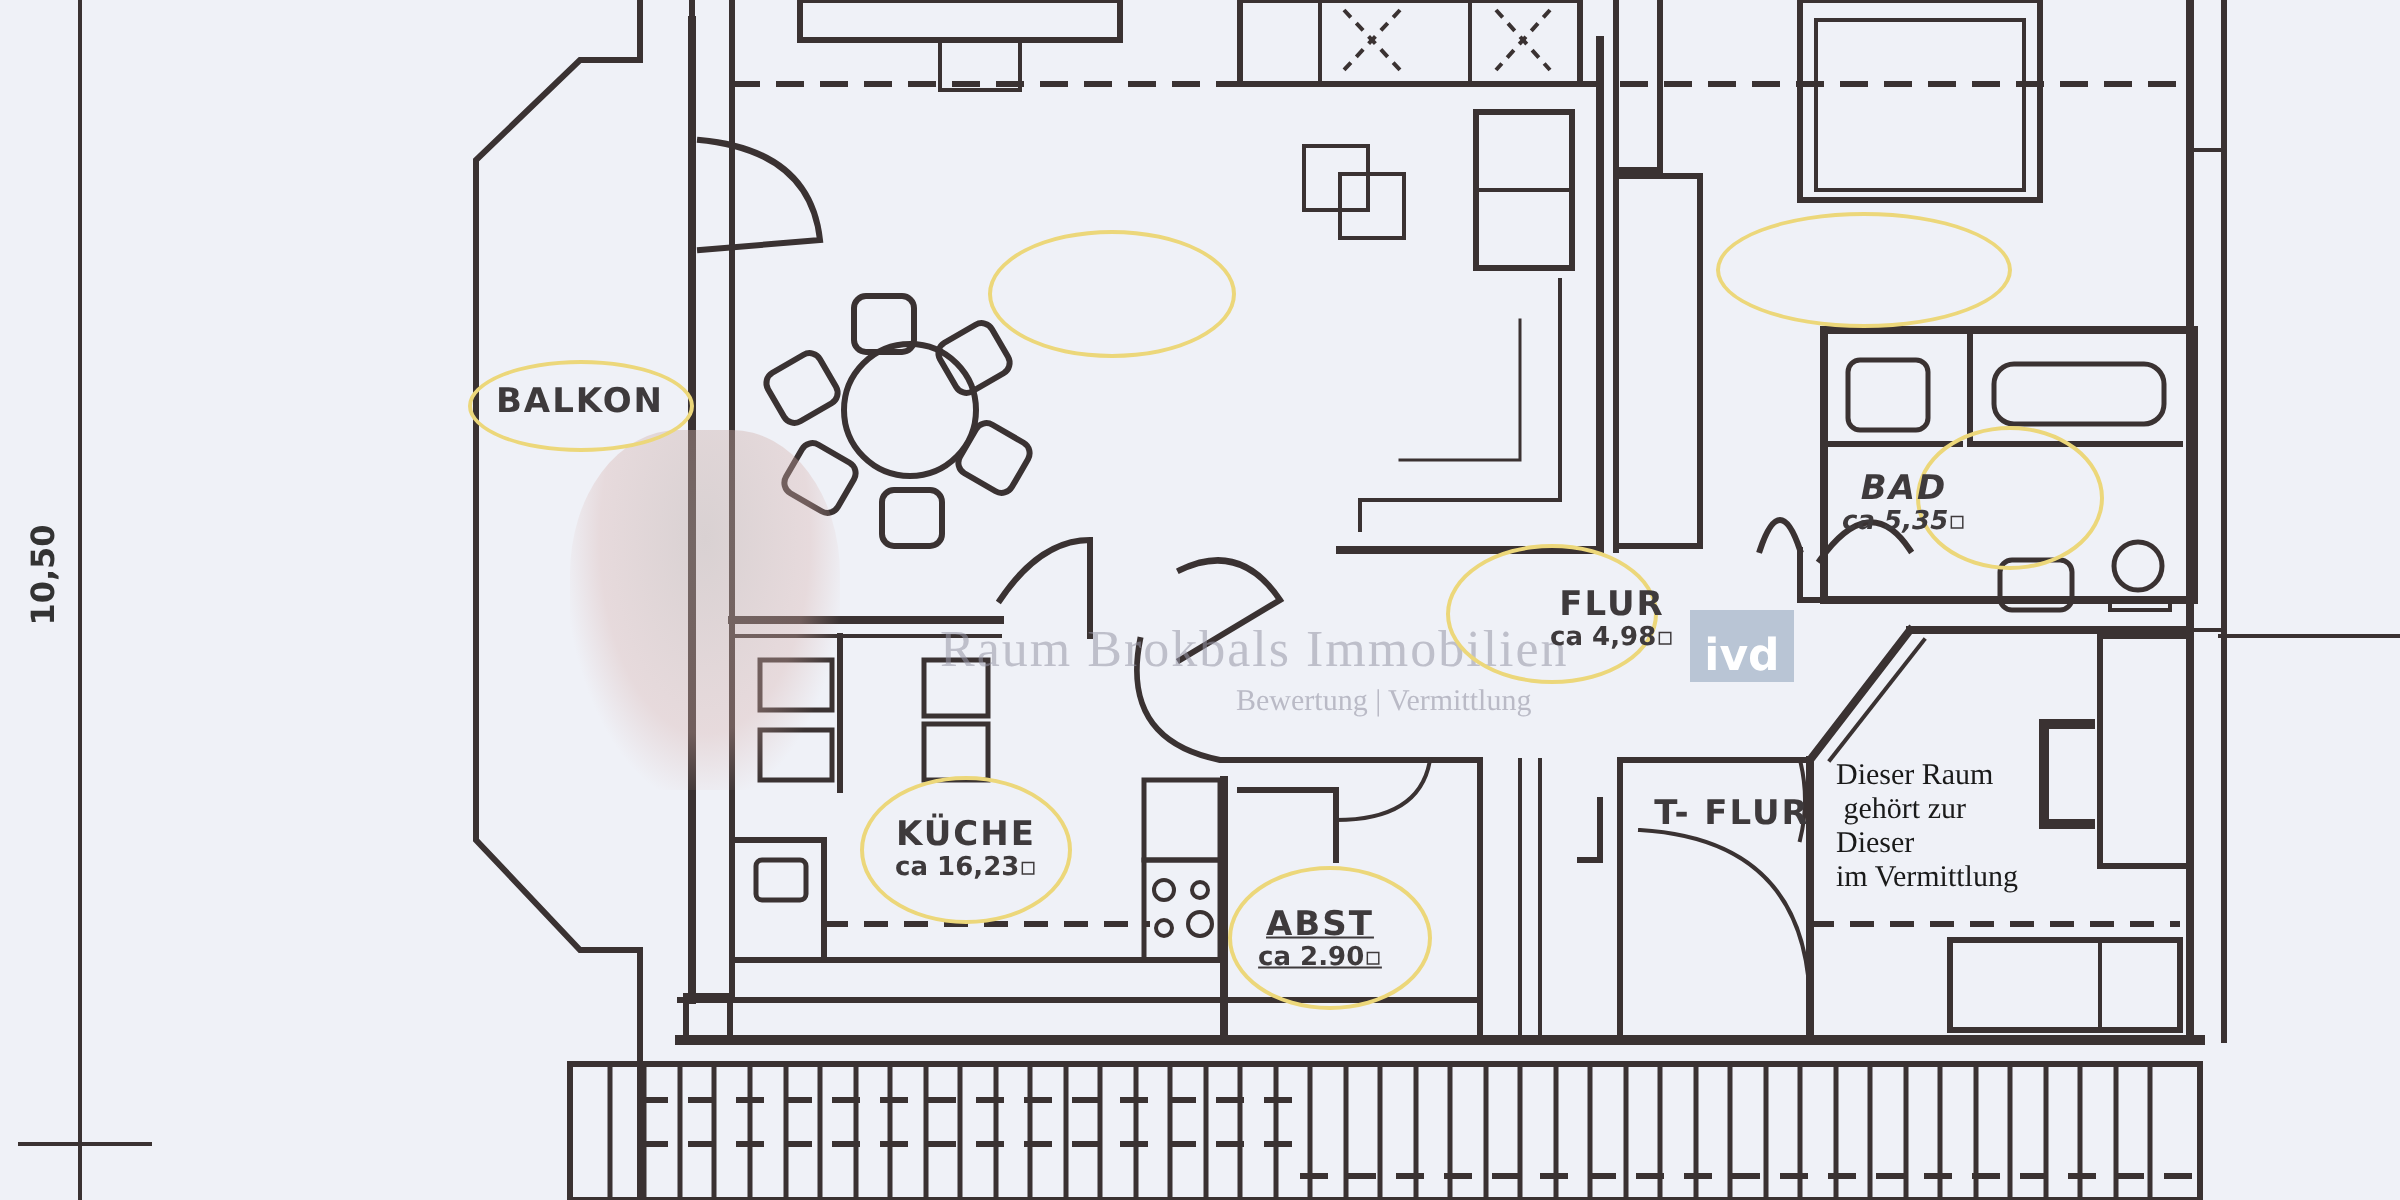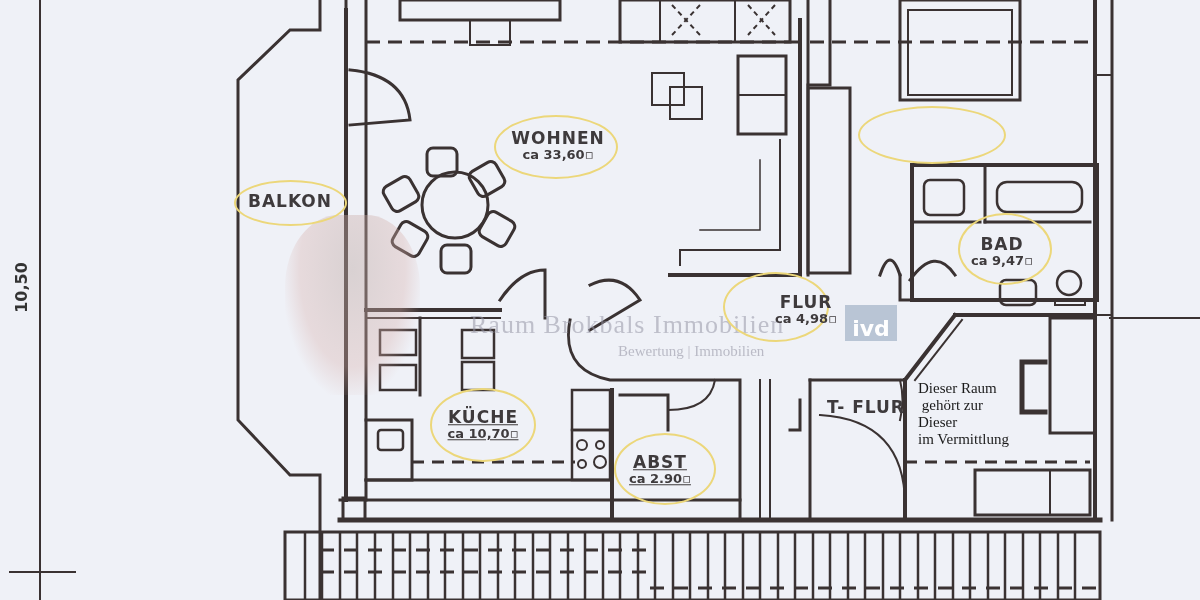--- a/index.html
+++ b/index.html
@@ -186,54 +186,50 @@
       <line x1="1075" y1="532" x2="1075" y2="600"></line>
     </g>
     <line x1="320" y1="572" x2="650" y2="572" stroke="#3a3232" stroke-width="3" stroke-dasharray="14,10"></line>
     <line x1="650" y1="588" x2="1100" y2="588" stroke="#3a3232" stroke-width="3" stroke-dasharray="14,10"></line>
     <line x1="320" y1="550" x2="650" y2="550" stroke="#3a3232" stroke-width="3" stroke-dasharray="14,10"></line>
   </svg>
 
   <div class="photo" style="left:285px;top:215px;width:135px;height:180px;"></div>
 
   <div class="wm1" style="left:470px;top:310px;">Raum Brokbals Immobilien</div>
-  <div class="wm2" style="left:618px;top:343px;">Bewertung | Immobilien</div>
+  <div class="wm2" style="left:618px;top:343px;">Bewertung | Vermittlung</div>
   <div class="ivd" style="left:845px;top:305px;width:52px;height:36px;line-height:48px;">ivd</div>
 
   <div class="dim" style="left:-4px;top:278px;">10,50</div>
 
   <div class="ellipse" style="left:234px;top:180px;width:113px;height:46px;"></div>
   <div class="label" style="left:290px;top:202px;">
     <span class="name">BALKON</span>
   </div>
 
   <div class="ellipse" style="left:494px;top:115px;width:124px;height:64px;"></div>
-  <div class="label" style="left:558px;top:146px;">
-    <span class="name">WOHNEN</span>
-    <span class="area">ca 33,60▫</span>
-  </div>
 
   <div class="ellipse" style="left:858px;top:106px;width:148px;height:58px;"></div>
 
   <div class="ellipse" style="left:958px;top:213px;width:94px;height:72px;"></div>
-  <div class="label" style="left:1002px;top:252px;">
+  <div class="label" style="left:952px;top:252px;font-style:italic;">
     <span class="name">BAD</span>
-    <span class="area">ca 9,47▫</span>
+    <span class="area">ca 5,35▫</span>
   </div>
 
   <div class="ellipse" style="left:723px;top:272px;width:106px;height:70px;"></div>
   <div class="label" style="left:775px;top:310px;margin-left:31px;">
     <span class="name">FLUR</span>
     <span class="area">ca 4,98▫</span>
   </div>
 
   <div class="ellipse" style="left:430px;top:388px;width:106px;height:74px;"></div>
-  <div class="label" style="left:483px;top:425px;text-decoration:underline;">
+  <div class="label" style="left:483px;top:425px;">
     <span class="name">KÜCHE</span>
-    <span class="area">ca 10,70▫</span>
+    <span class="area">ca 16,23▫</span>
   </div>
 
   <div class="ellipse" style="left:614px;top:433px;width:102px;height:72px;"></div>
   <div class="label" style="left:660px;top:470px;text-decoration:underline;">
     <span class="name">ABST</span>
     <span class="area">ca 2.90▫</span>
   </div>
 
   <div class="label" style="left:866px;top:408px;">
     <span class="name">T- FLUR</span>

